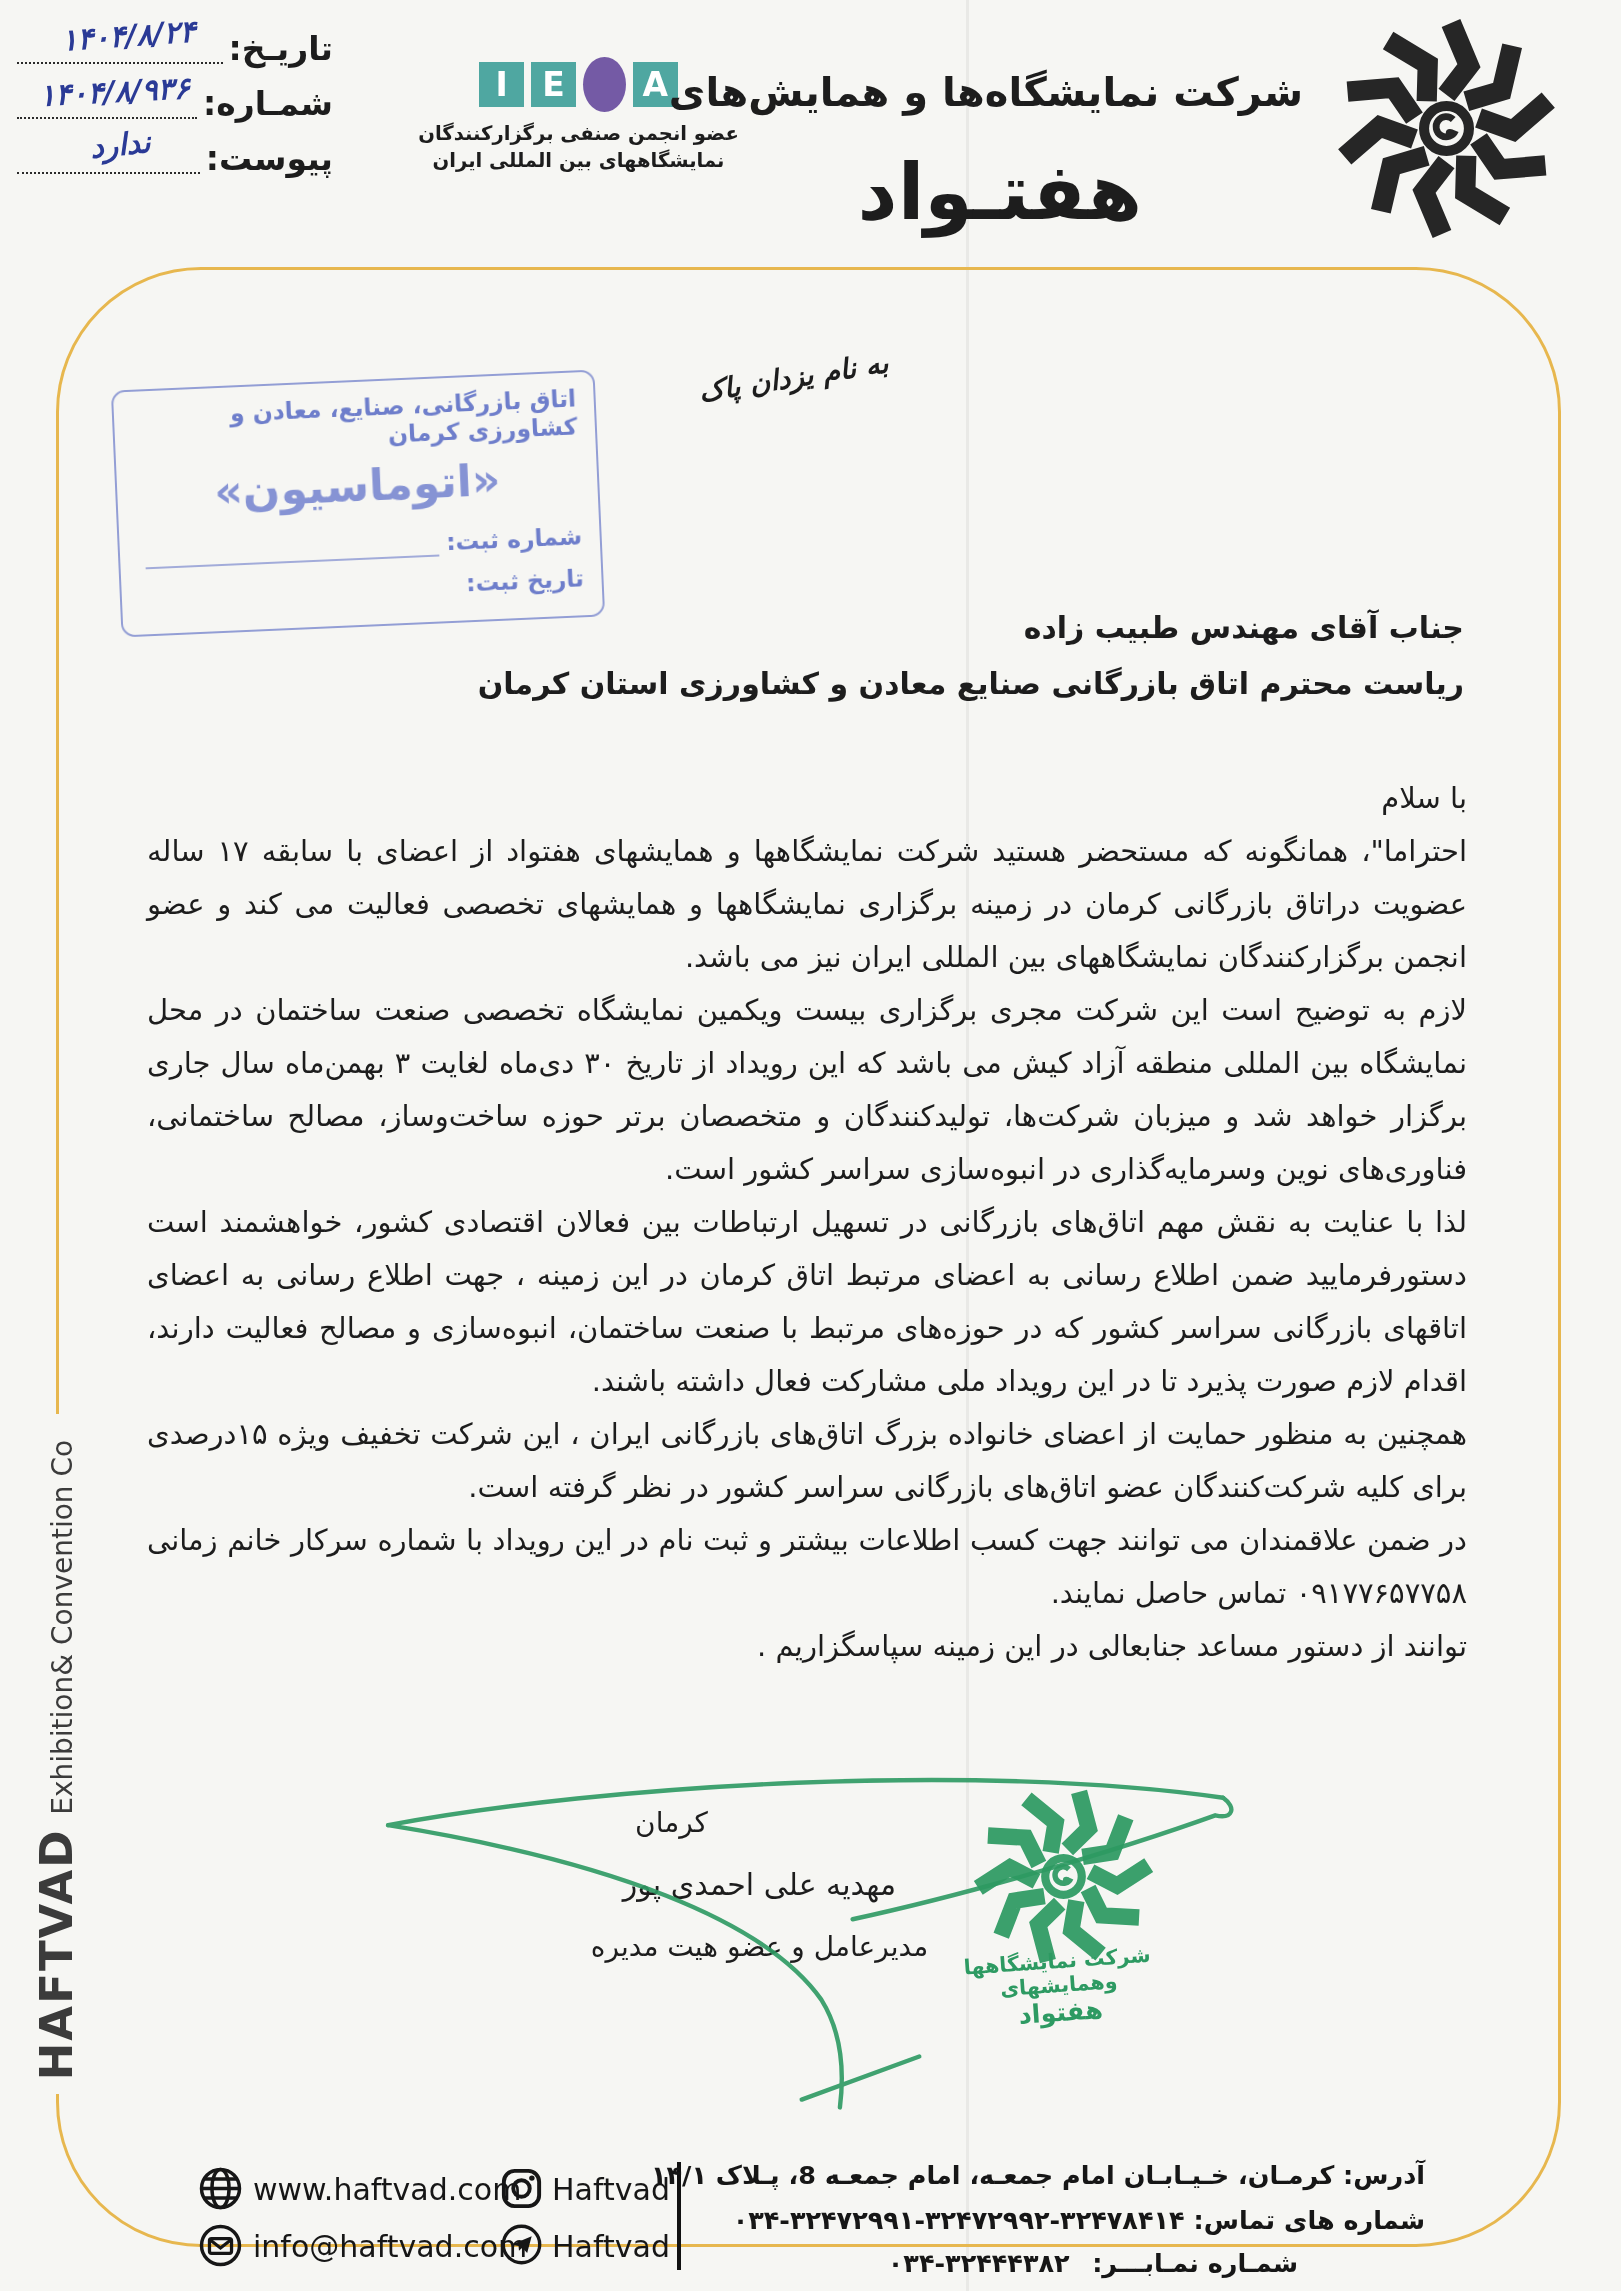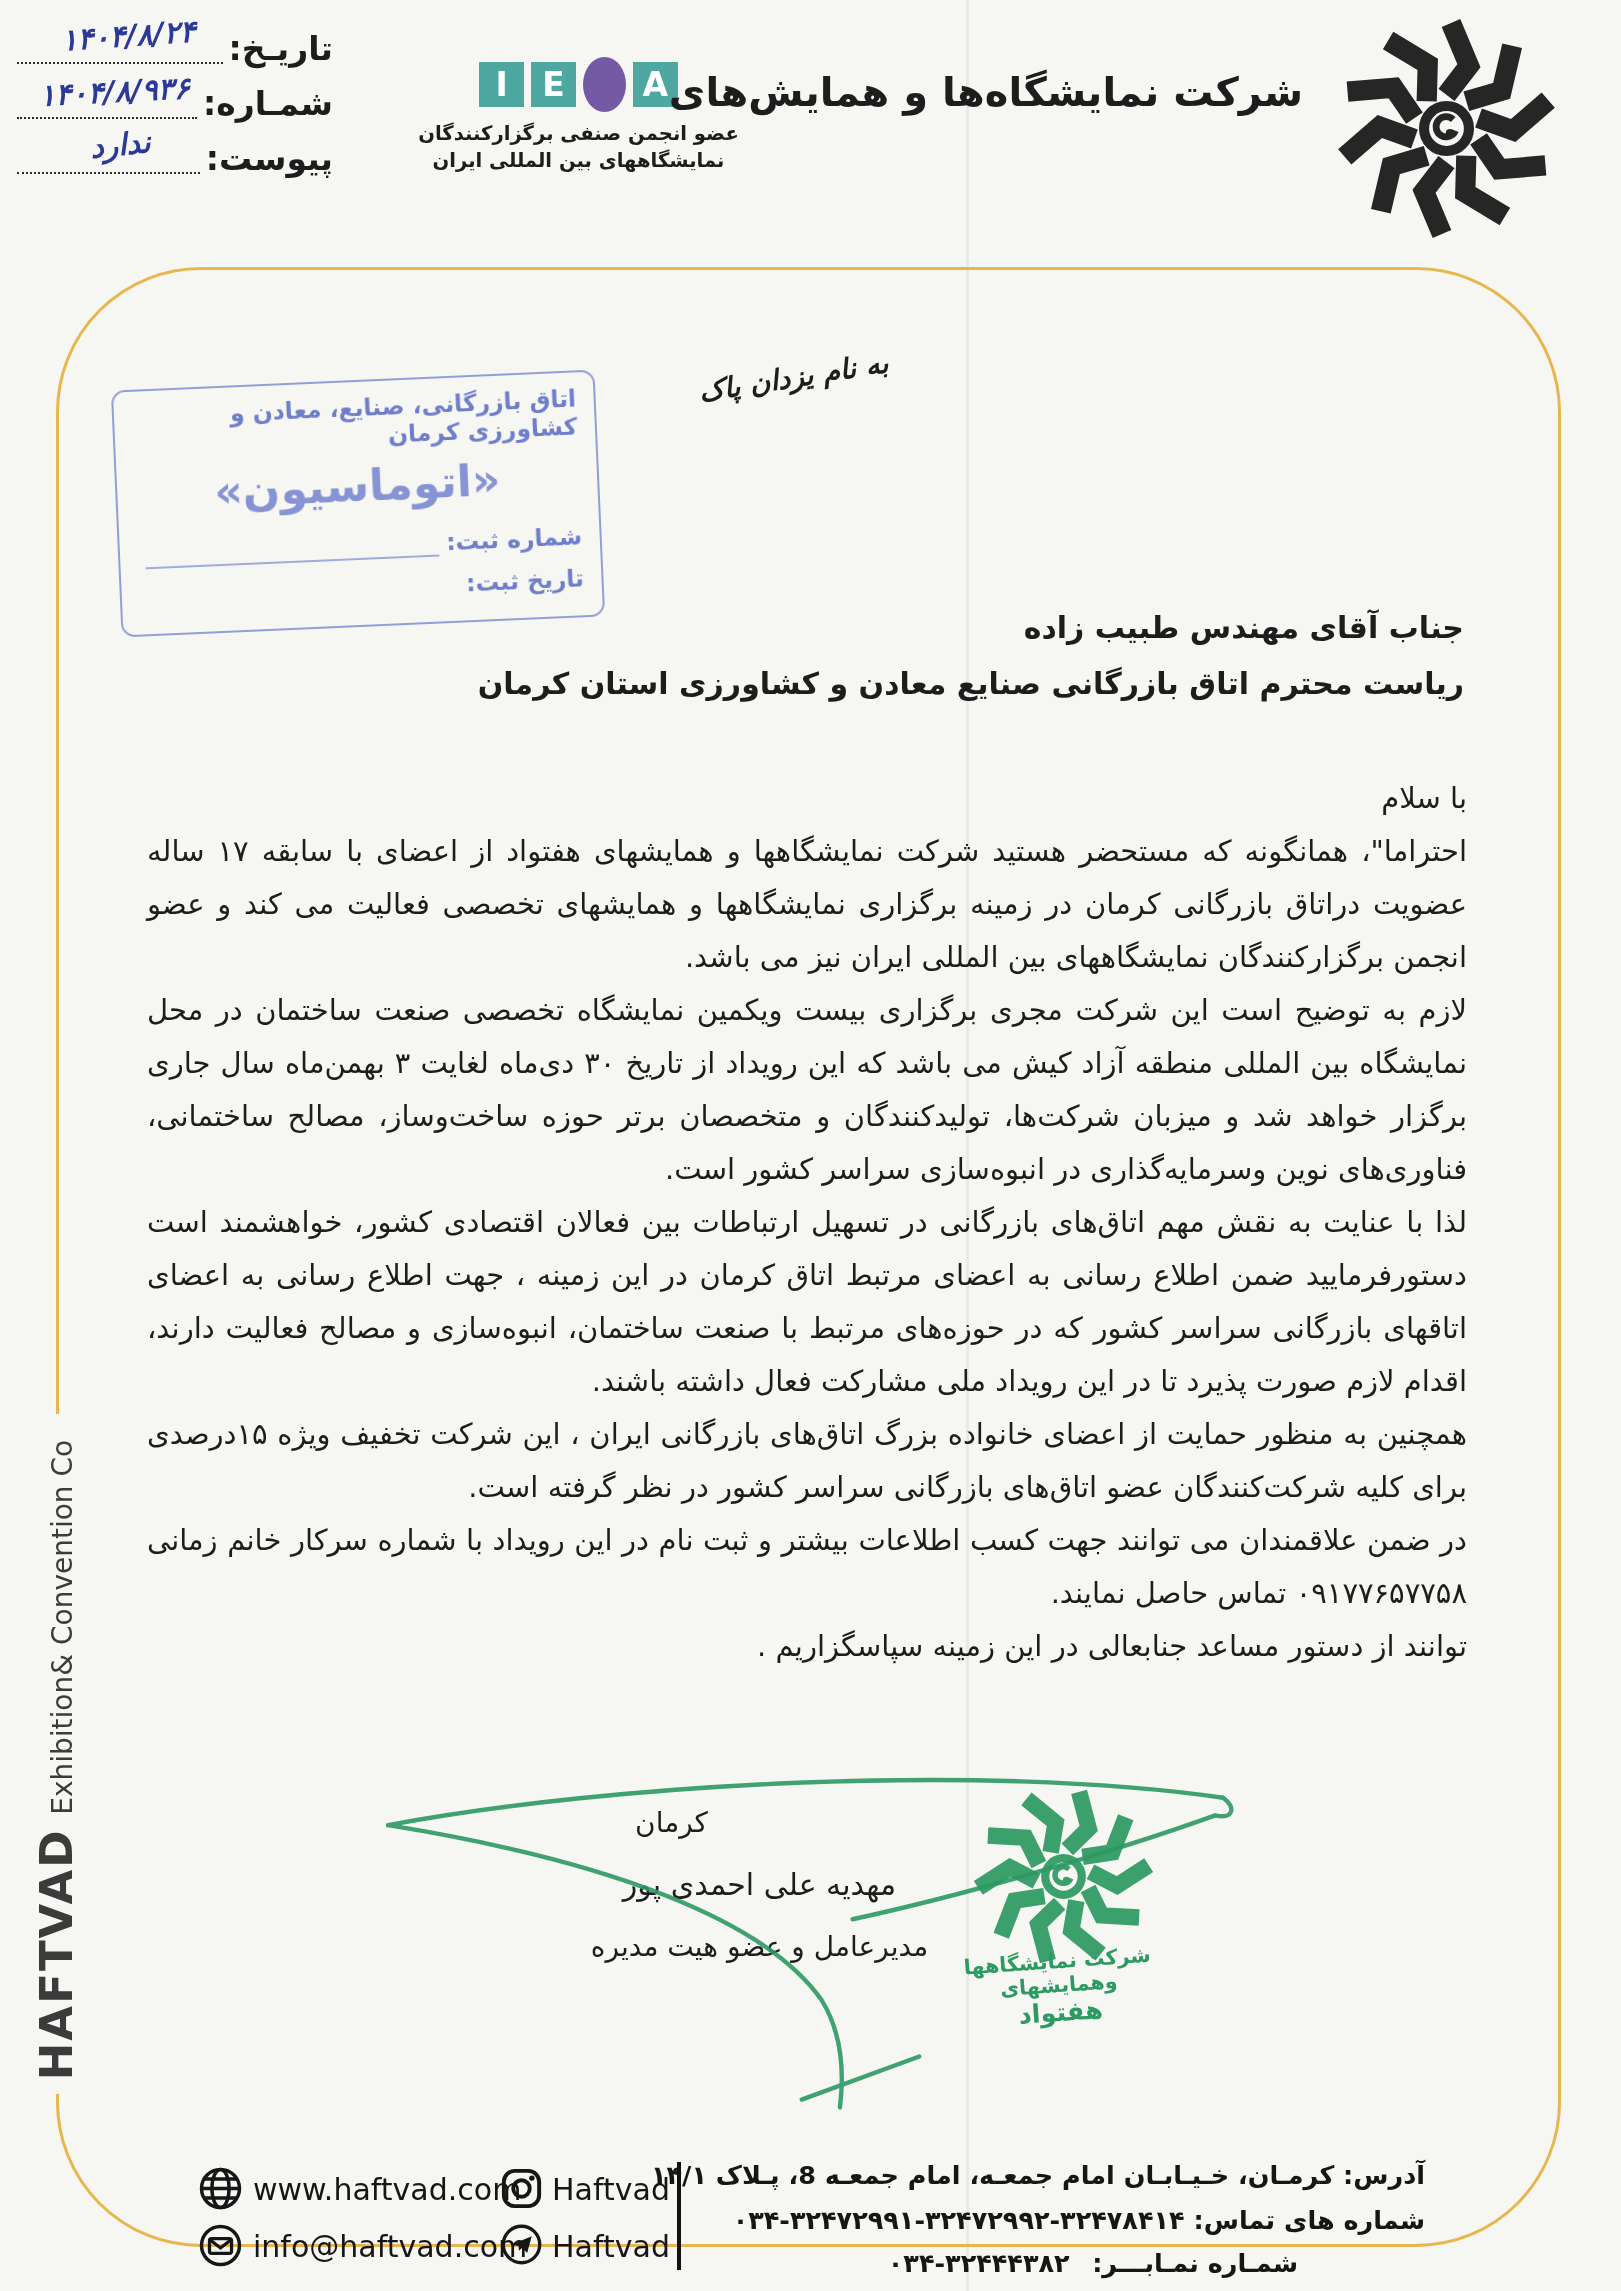--- a/index.html
+++ b/index.html
@@ -113,20 +113,21 @@
       <span class="ieoa-sq">I</span>
       <span class="ieoa-sq">E</span>
       <span class="ieoa-oval"></span>
       <span class="ieoa-sq">A</span>
     </div>
     <div class="ieoa-cap">عضو انجمن صنفی برگزارکنندگان</div>
     <div class="ieoa-cap" style="margin-top:0;">نمایشگاههای بین المللی ایران</div>
   </div>
 
   <div class="co-line1">شرکت نمایشگاه‌ها و همایش‌های</div>
+  <div class="co-name">هفتـواد</div>
 
   <svg class="logo-black" width="247" height="247" viewBox="-55 -55 110 110">
     <g stroke="#262626" fill="none" stroke-width="9" stroke-linejoin="miter">
       <path d="M 0,-15 L 10,-28 L 2,-47" transform="rotate(0)"></path>
       <path d="M 0,-15 L 10,-28 L 2,-47" transform="rotate(36)"></path>
       <path d="M 0,-15 L 10,-28 L 2,-47" transform="rotate(72)"></path>
       <path d="M 0,-15 L 10,-28 L 2,-47" transform="rotate(108)"></path>
       <path d="M 0,-15 L 10,-28 L 2,-47" transform="rotate(144)"></path>
       <path d="M 0,-15 L 10,-28 L 2,-47" transform="rotate(180)"></path>
       <path d="M 0,-15 L 10,-28 L 2,-47" transform="rotate(216)"></path>

